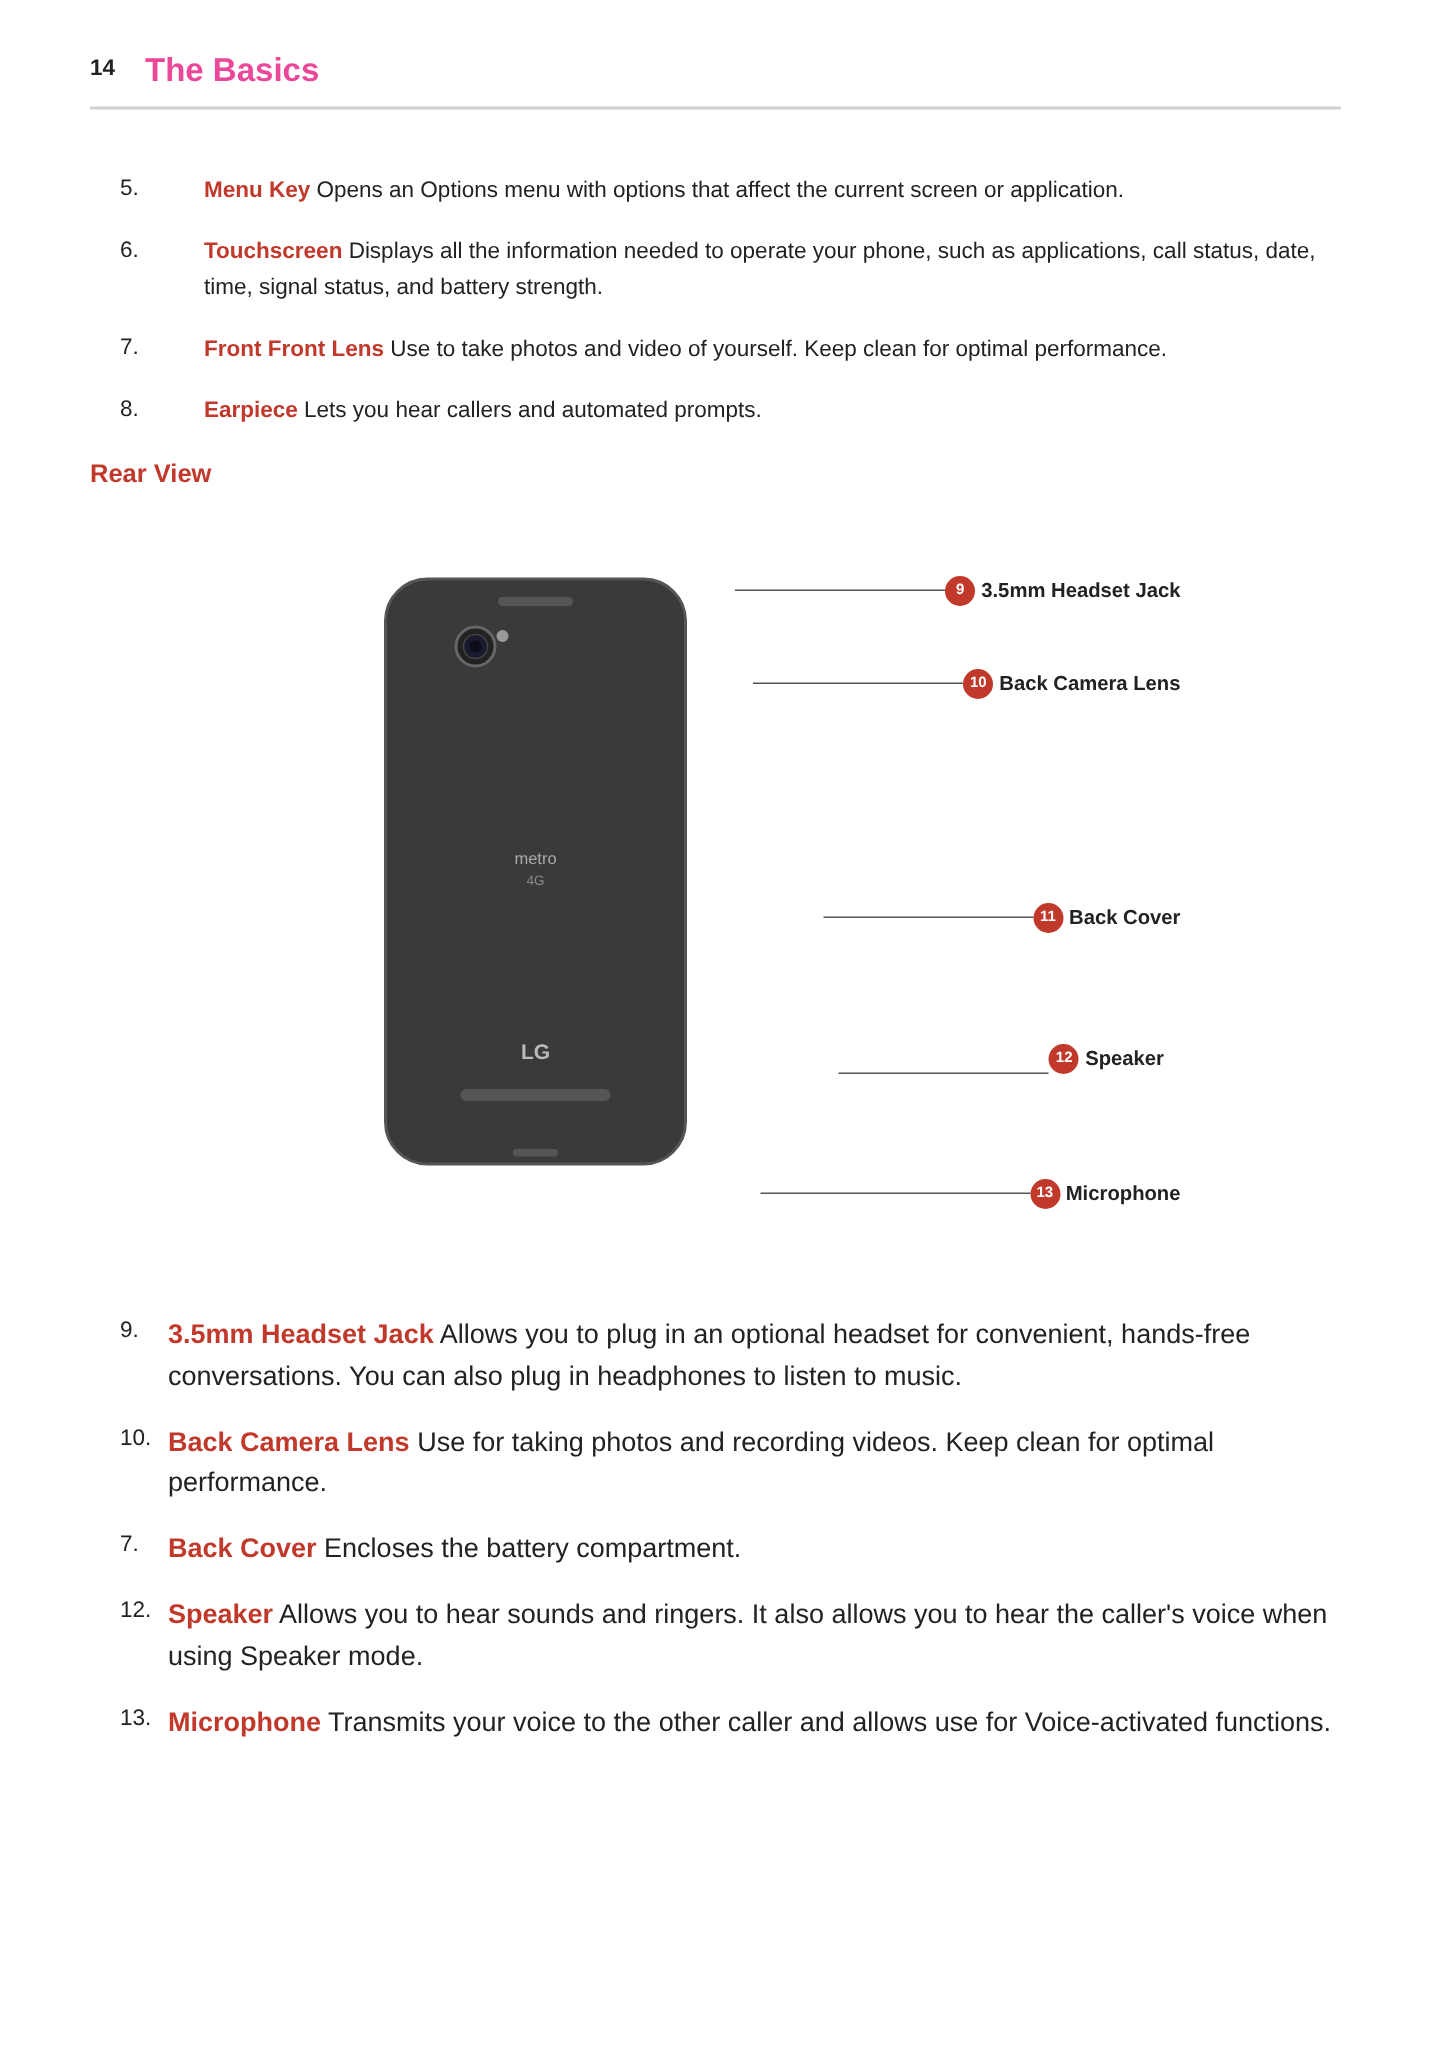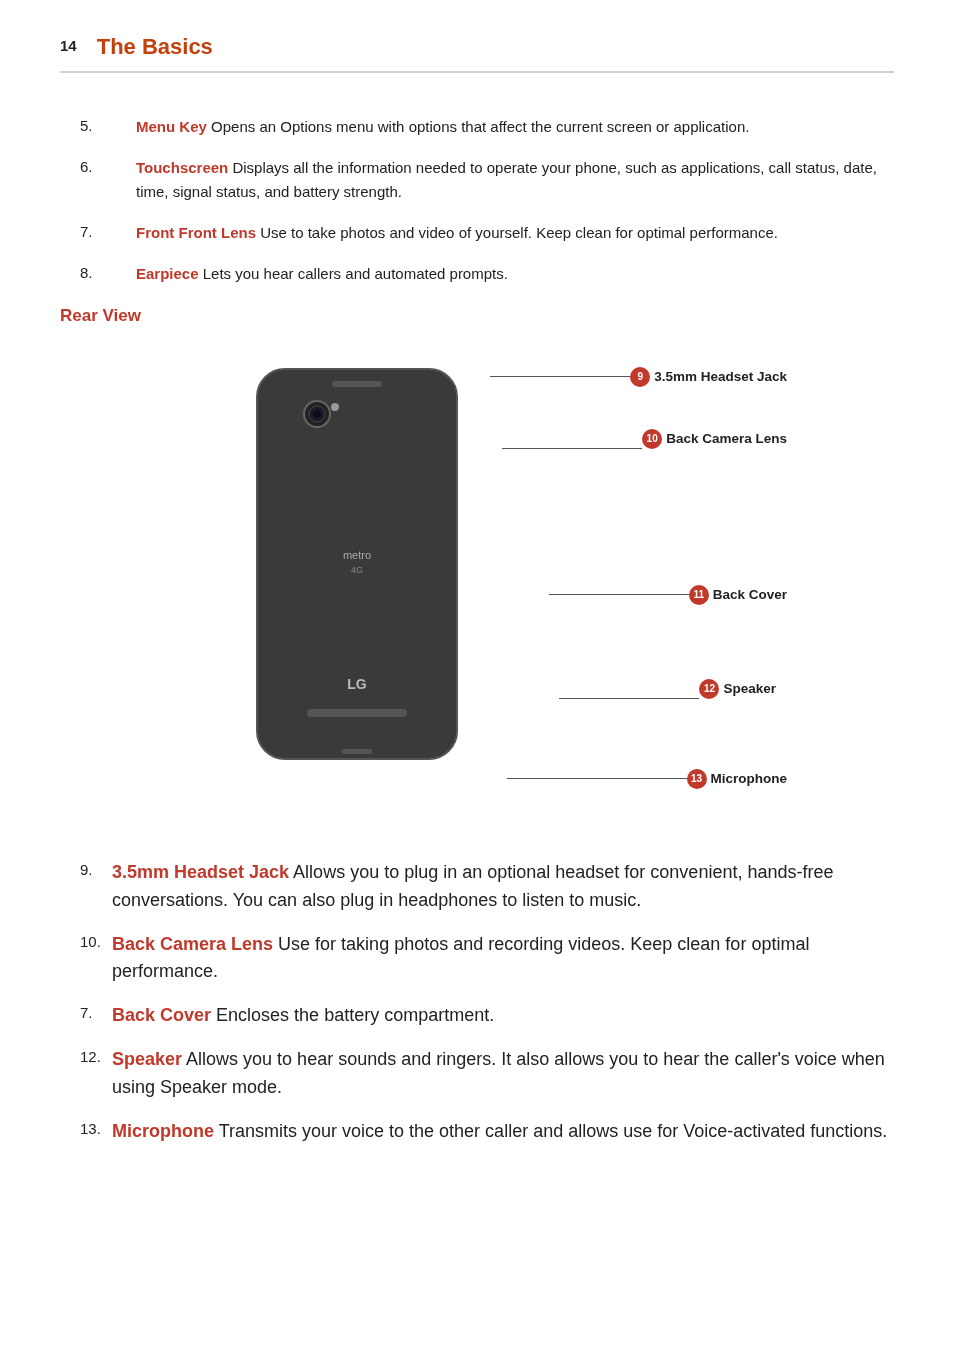--- a/index.html
+++ b/index.html
@@ -32,21 +32,21 @@
     .page-number {
       font-size: 15px;
       font-weight: bold;
       color: #222;
       margin-right: 20px;
     }
 
     .header-title {
       font-size: 22px;
       font-weight: bold;
-      color: #c2410c;
+      color: #ec4899;
     }
 
     .list-items {
       margin-left: 20px;
     }
 
     .list-item {
       display: flex;
       margin-bottom: 18px;
       align-items: flex-start;
@@ -69,21 +69,21 @@
     .highlight {
       color: #c0392b;
       font-weight: bold;
     }
 
     .section-title {
       color: #c0392b;
       font-size: 17px;
       font-weight: bold;
       margin-top: 10px;
-      margin-bottom: 10px;
+      margin-bottom: 27px;
     }
 
     
     .diagram-area {
       display: flex;
       flex-direction: column;
       align-items: center;
       position: relative;
       margin: 10px 0 20px 0;
     }
@@ -219,21 +219,21 @@
       </div>
 
       <div style="position:absolute; top:28px; right:0; display:flex; align-items:center;">
         <div style="height:1px; width:140px; background:#555;"></div>
         <span class="callout-text">
           <span class="callout-num">9</span>
           <span>3.5mm Headset Jack</span>
         </span>
       </div>
 
-      <div style="position:absolute; top:90px; right:0; display:flex; align-items:flex-end;">
+      <div style="position:absolute; top:90px; right:0; display:flex; align-items:center;">
         <div style="height:1px; width:140px; background:#555;"></div>
         <span class="callout-text">
           <span class="callout-num">10</span>
           <span>Back Camera Lens</span>
         </span>
       </div>
 
       <div style="position:absolute; top:246px; right:0; display:flex; align-items:center;">
         <div style="height:1px; width:140px; background:#555;"></div>
         <span class="callout-text">

